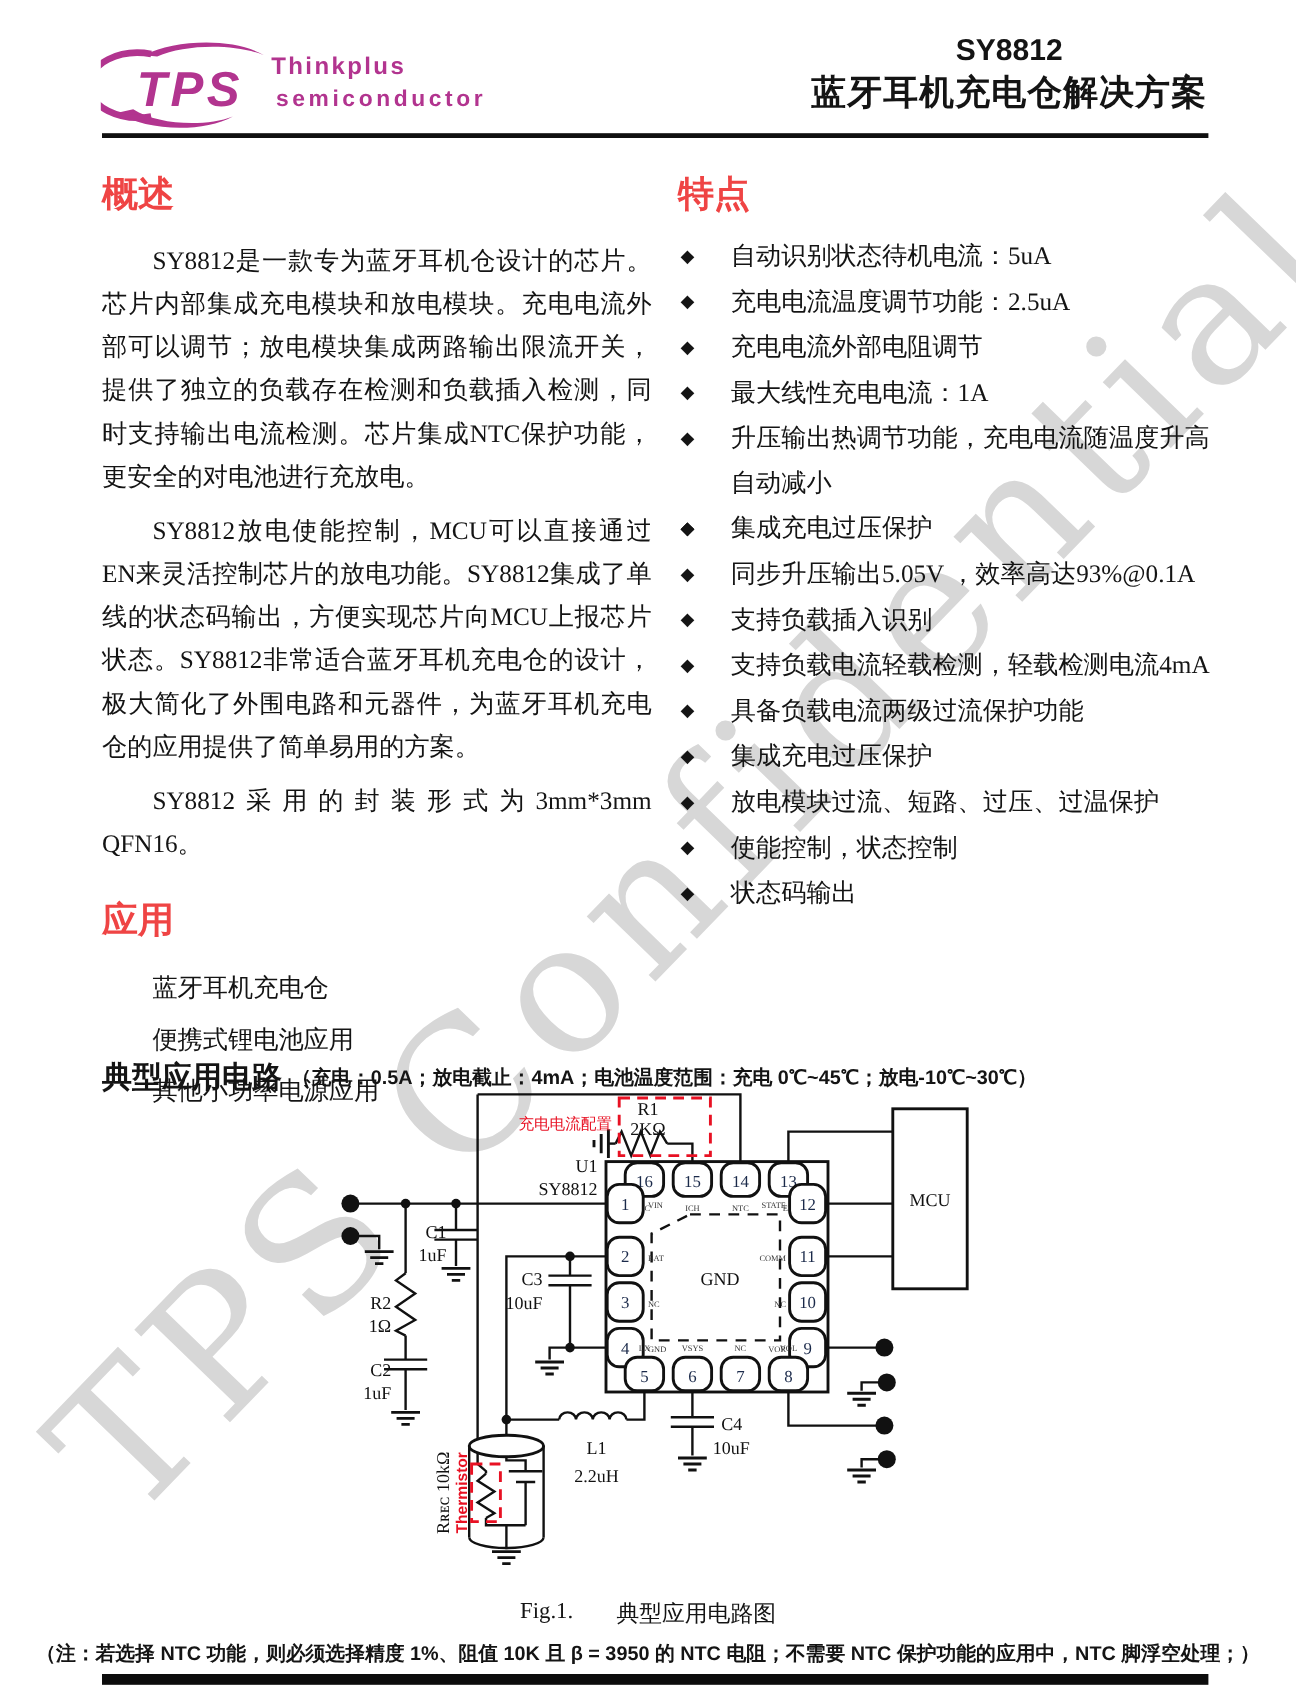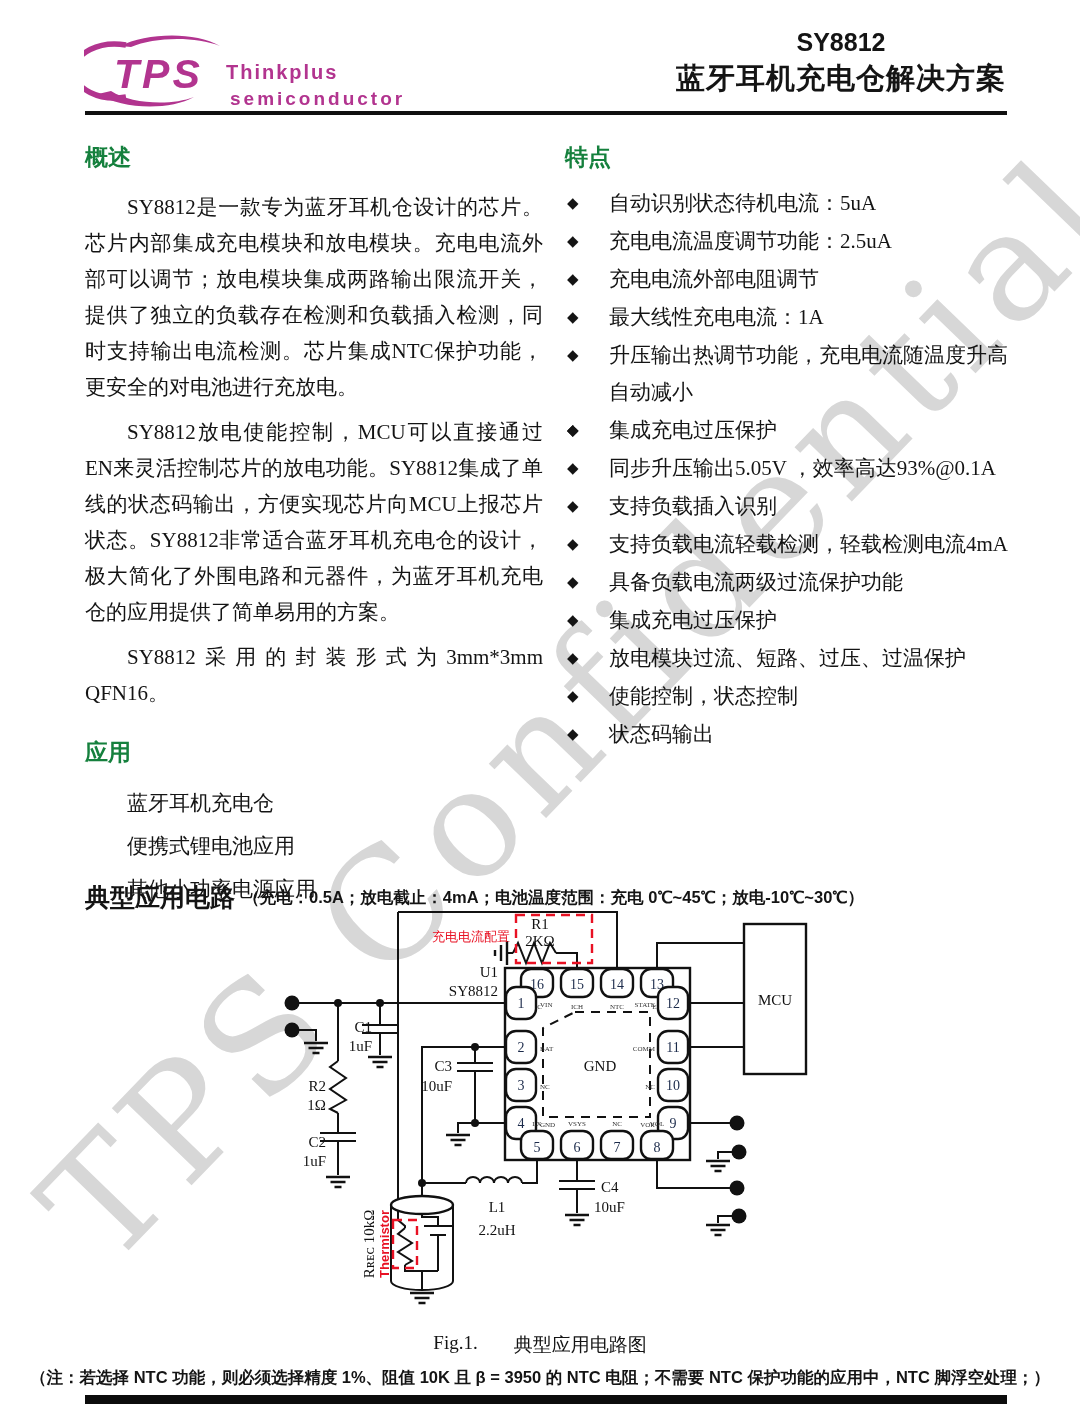--- a/index.html
+++ b/index.html
@@ -16,30 +16,30 @@
   }
   
   #watermark{
     position:absolute;left:-140px;top:650px;width:1380px;
     font-family:"DejaVu Serif",serif;font-size:152px;letter-spacing:10px;
     color:#d7d7d7;white-space:nowrap;transform:rotate(-46deg);
     transform-origin:center center;z-index:0;user-select:none;
   }
   .layer{position:absolute;inset:0;z-index:1;}
   
-  #logo{position:absolute;left:84px;top:34px;display:flex;align-items:flex-end;}
+  #logo{position:absolute;left:84px;top:34px;display:flex;align-items:flex-start;}
   #logo .brand-col{margin-left:-10px;padding-top:6px;}
   #brand-name{font-family:"Liberation Sans",sans-serif;font-weight:bold;font-size:20px;color:var(--brand);letter-spacing:2px;line-height:32px;}
   #brand-sub{font-family:"Liberation Sans",sans-serif;font-weight:bold;font-size:19px;color:var(--brand);letter-spacing:3px;line-height:22px;padding-left:4px;}
   #title-block{position:absolute;right:74px;top:26px;text-align:center;font-family:"Liberation Sans",sans-serif;font-weight:bold;}
   #part-number{font-size:25px;line-height:32px;}
   #doc-title{font-size:29px;line-height:40px;letter-spacing:1px;}
   #header-rule{position:absolute;left:85px;right:73px;top:111px;height:4px;background:#101010;}
   
-  h2.sec{font-family:Liberation Mono, monospace;font-weight:bold;font-size:23px;color:#15803d;}
+  h2.sec{font-family:Liberation Mono, monospace;font-weight:bold;font-size:30px;color:#ef4444;}
   #col-left{position:absolute;left:85px;top:142px;width:458px;}
   #col-left h2{margin-bottom:16px;}
   #col-left p{font-size:21px;line-height:36px;text-align:justify;text-indent:2em;margin-bottom:9px;}
   #applications{margin-top:26px;}
   #applications h2{margin-bottom:14px;}
   #applications li{list-style:none;font-size:21px;line-height:43px;padding-left:2em;}
   #col-right{position:absolute;left:565px;top:142px;width:452px;}
   #col-right h2{margin-bottom:12px;}
   #features-list li{list-style:none;position:relative;font-size:21px;line-height:37px;padding-left:44px;margin-bottom:1px;}
   #features-list .blt{position:absolute;left:2px;top:0;font-size:15px;font-family:"DejaVu Sans",sans-serif;}

